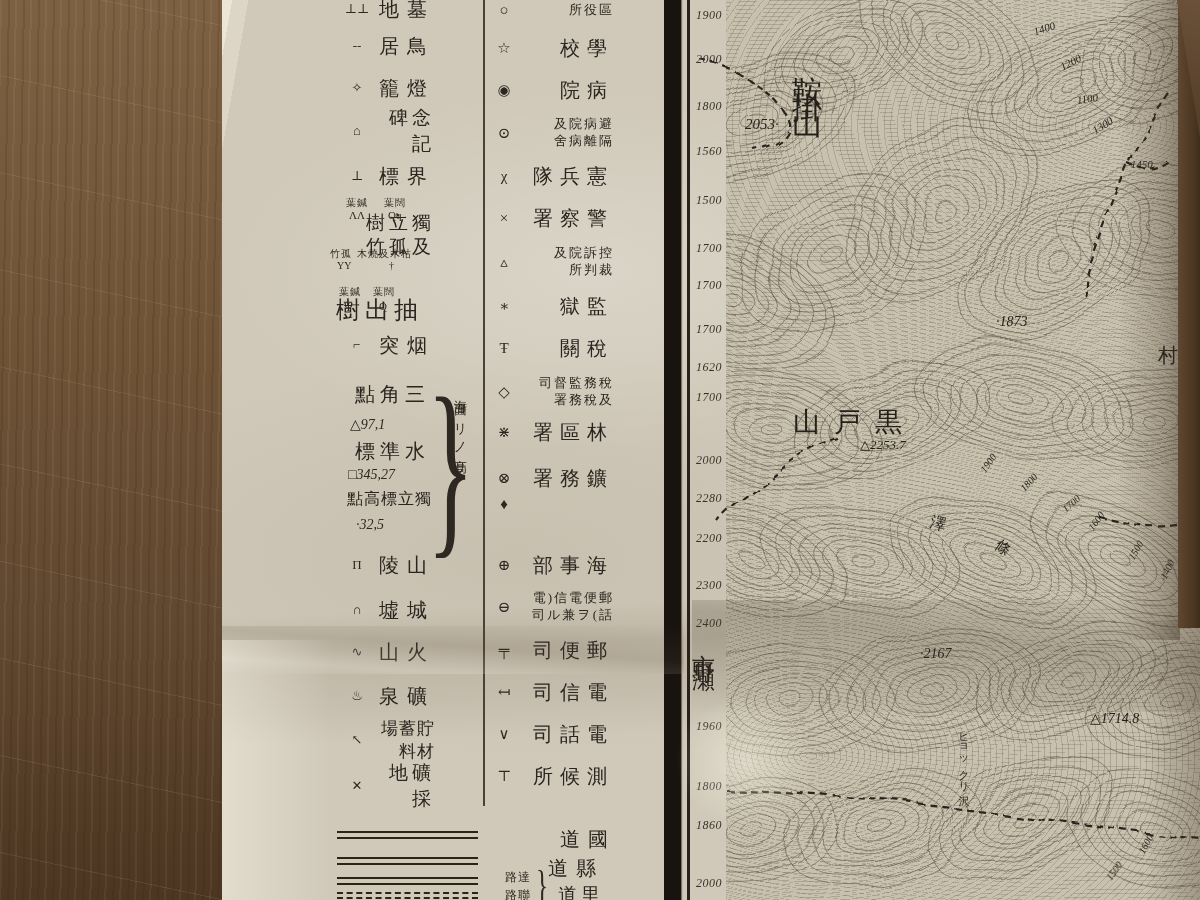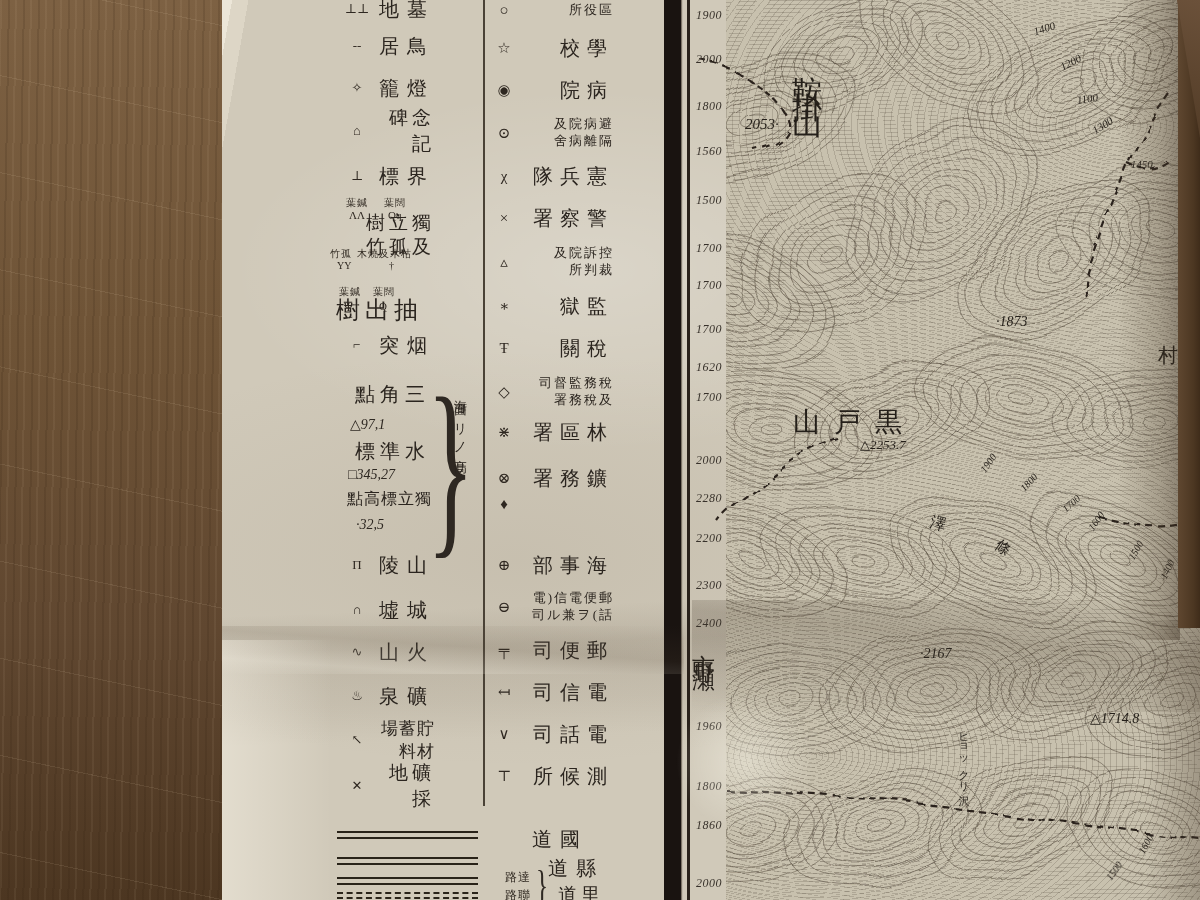--- a/index.html
+++ b/index.html
@@ -526,21 +526,21 @@
     <span class="sv-note">海面ヨリノ高サ</span>
 
     <div class="rd" style="top:831px;height:2px;"></div>
     <div class="rd" style="top:837px;height:2px;"></div>
     <div class="rd" style="top:857px;height:1.5px;"></div>
     <div class="rd" style="top:863px;height:1.5px;"></div>
     <div class="rd" style="top:877px;height:1.5px;"></div>
     <div class="rd" style="top:883px;height:1.5px;"></div>
     <div class="rdd" style="top:892px;"></div>
     <div class="rdd" style="top:897px;"></div>
-    <span class="rl biglab" style="left:504px;width:84px;top:826px;">道國</span>
+    <span class="rl biglab" style="left:532px;width:84px;top:826px;">道國</span>
     <span class="rl biglab" style="left:520px;width:84px;top:855px;">道縣</span>
     <span class="smalltxt" style="left:505px;top:869px;font-size:12px;">路達</span>
     <span class="smalltxt" style="left:505px;top:887px;font-size:12px;">路聯</span>
     <span class="rl-brace">}</span>
     <span class="rl midlab" style="left:540px;width:64px;top:882px;">道里</span>
   </div>
 
   <div id="margin-nums">
       <div class="margin-num" style="top: 8px;">1900</div>
       <div class="margin-num" style="top: 52px;">2000</div>

